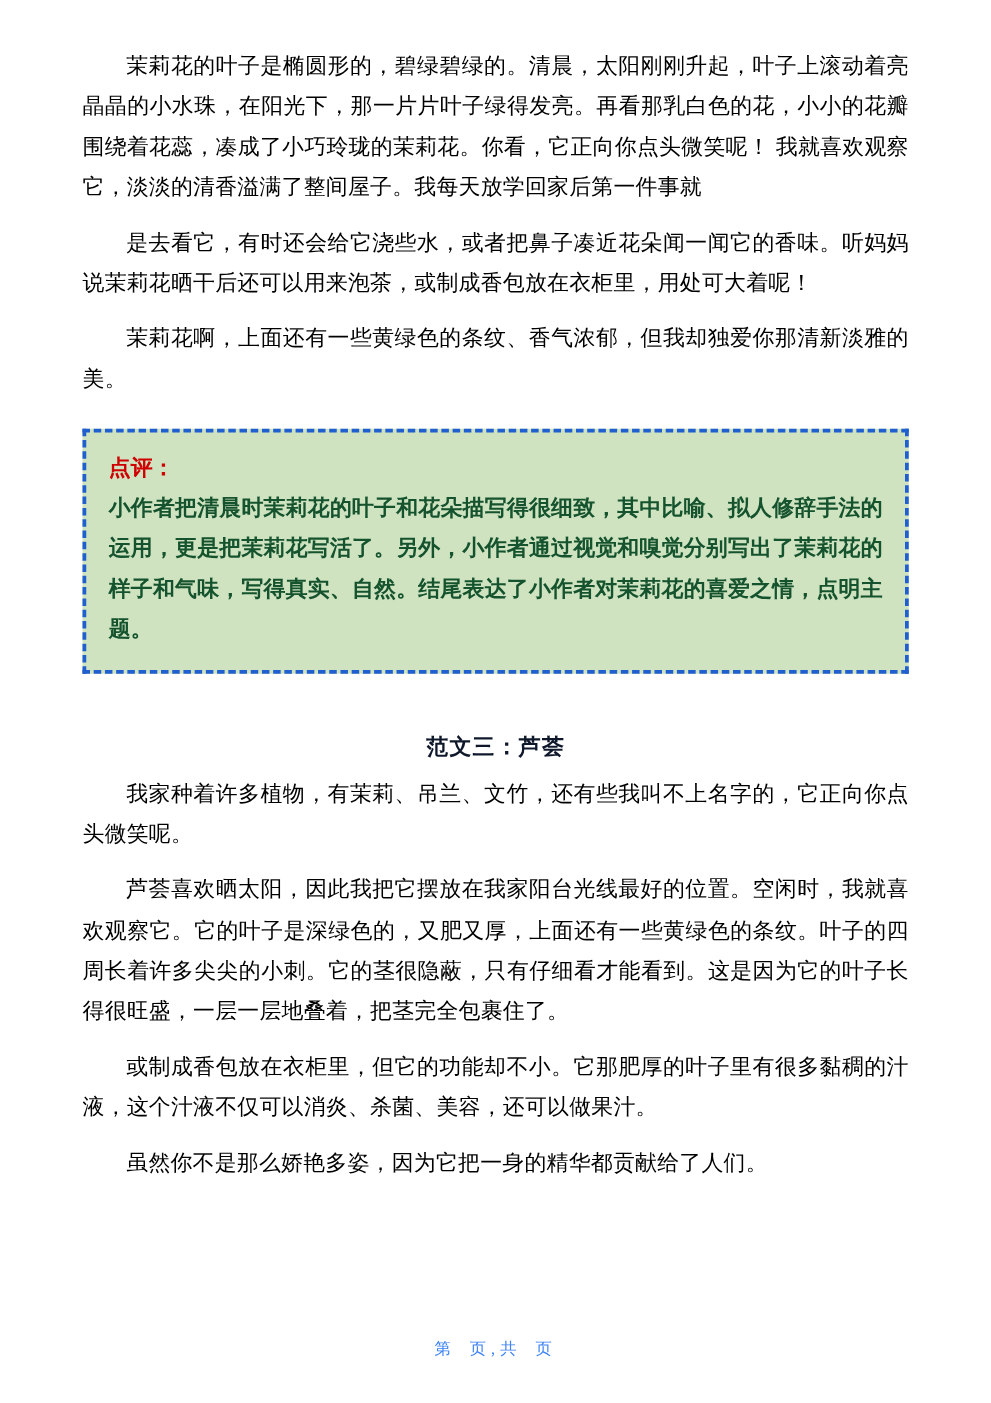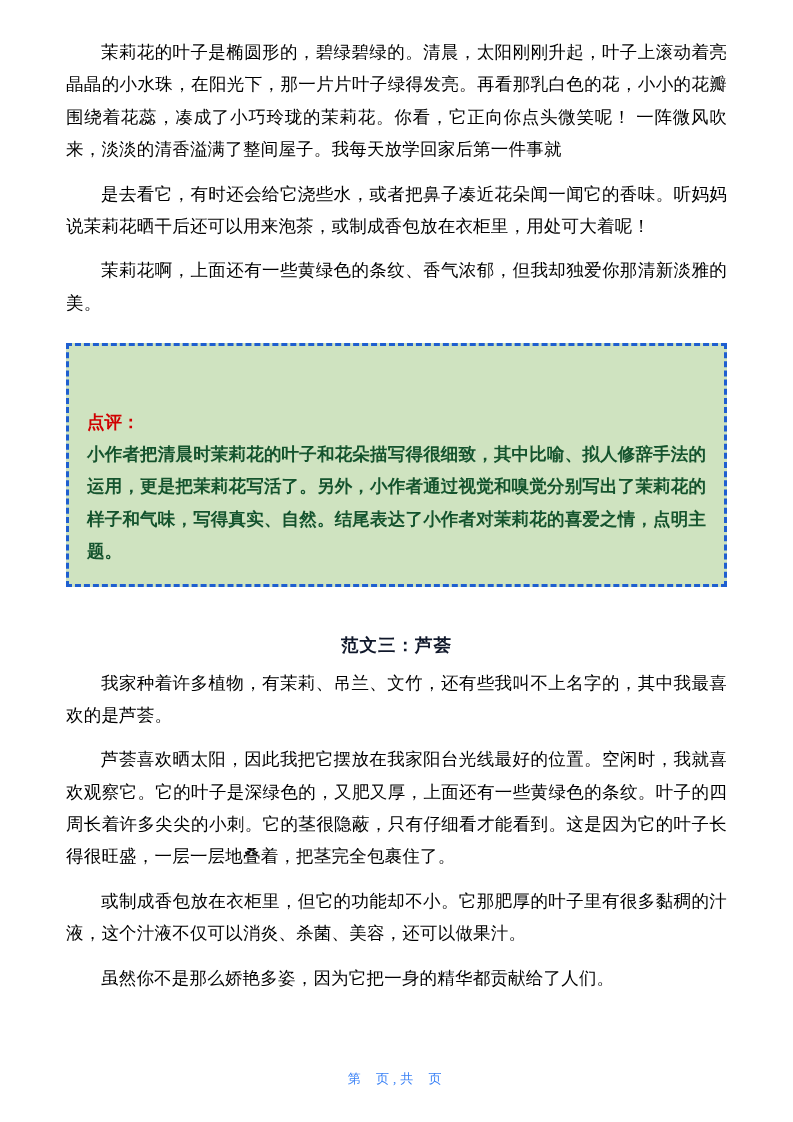--- a/index.html
+++ b/index.html
@@ -42,21 +42,20 @@
     padding: 14px 18px 16px 18px;
     box-sizing: border-box;
   }
   .comment-title {
     color: #d00000;
     font-weight: bold;
     font-size: 17.5px;
     line-height: 1.6;
     margin-bottom: 2px;
     font-family: Liberation Serif, serif;
-    margin-top: 48px;
   }
   .comment-body {
     font-size: 17.5px;
     line-height: 1.85;
     text-align: justify;
     text-justify: inter-ideograph;
     color: #14532d;
     font-weight: bold;
   }
 
@@ -81,42 +80,42 @@
     color: #3b82f6;
     letter-spacing: 4px;
   }
   .footer .seg { margin: 0 2px; }
 </style>
 </head>
 <body>
 
 <div class="page">
 
-  <p class="para">茉莉花的叶子是椭圆形的，碧绿碧绿的。清晨，太阳刚刚升起，叶子上滚动着亮晶晶的小水珠，在阳光下，那一片片叶子绿得发亮。再看那乳白色的花，小小的花瓣围绕着花蕊，凑成了小巧玲珑的茉莉花。你看，它正向你点头微笑呢！ 一阵微风吹来，淡淡的清香溢满了整间屋子。我每天放学回家后第一件事就</p>
+  <p class="para">茉莉花的叶子是椭圆形的，碧绿碧绿的。清晨，太阳刚刚升起，叶子上滚动着亮晶晶的小水珠，在阳光下，那一片片叶子绿得发亮。再看那乳白色的花，小小的花瓣围绕着花蕊，凑成了小巧玲珑的茉莉花。你看，它正向你点头微笑呢！ 我就喜欢观察它，淡淡的清香溢满了整间屋子。我每天放学回家后第一件事就</p>
 
   <div class="spacer-sm"></div>
 
   <p class="para">是去看它，有时还会给它浇些水，或者把鼻子凑近花朵闻一闻它的香味。听妈妈说茉莉花晒干后还可以用来泡茶，或制成香包放在衣柜里，用处可大着呢！</p>
 
   <div class="spacer-sm"></div>
 
   <p class="para">茉莉花啊，上面还有一些黄绿色的条纹、香气浓郁，但我却独爱你那清新淡雅的美。</p>
 
   <div class="comment-box">
     <div class="comment-title">点评：</div>
     <div class="comment-body">小作者把清晨时茉莉花的叶子和花朵描写得很细致，其中比喻、拟人修辞手法的运用，更是把茉莉花写活了。另外，小作者通过视觉和嗅觉分别写出了茉莉花的样子和气味，写得真实、自然。结尾表达了小作者对茉莉花的喜爱之情，点明主题。</div>
   </div>
 
   <div class="spacer-lg"></div>
 
   <p class="section-heading">范文三：芦荟</p>
 
   <div class="spacer-sm"></div>
 
-  <p class="para">我家种着许多植物，有茉莉、吊兰、文竹，还有些我叫不上名字的，其中我最喜欢的是芦荟。</p>
+  <p class="para">我家种着许多植物，有茉莉、吊兰、文竹，还有些我叫不上名字的，它正向你点头微笑呢。</p>
 
   <div class="spacer-sm"></div>
 
   <p class="para">芦荟喜欢晒太阳，因此我把它摆放在我家阳台光线最好的位置。空闲时，我就喜欢观察它。它的叶子是深绿色的，又肥又厚，上面还有一些黄绿色的条纹。叶子的四周长着许多尖尖的小刺。它的茎很隐蔽，只有仔细看才能看到。这是因为它的叶子长得很旺盛，一层一层地叠着，把茎完全包裹住了。</p>
 
   <div class="spacer-sm"></div>
 
   <p class="para">或制成香包放在衣柜里，但它的功能却不小。它那肥厚的叶子里有很多黏稠的汁液，这个汁液不仅可以消炎、杀菌、美容，还可以做果汁。</p>
 
   <div class="spacer-sm"></div>

